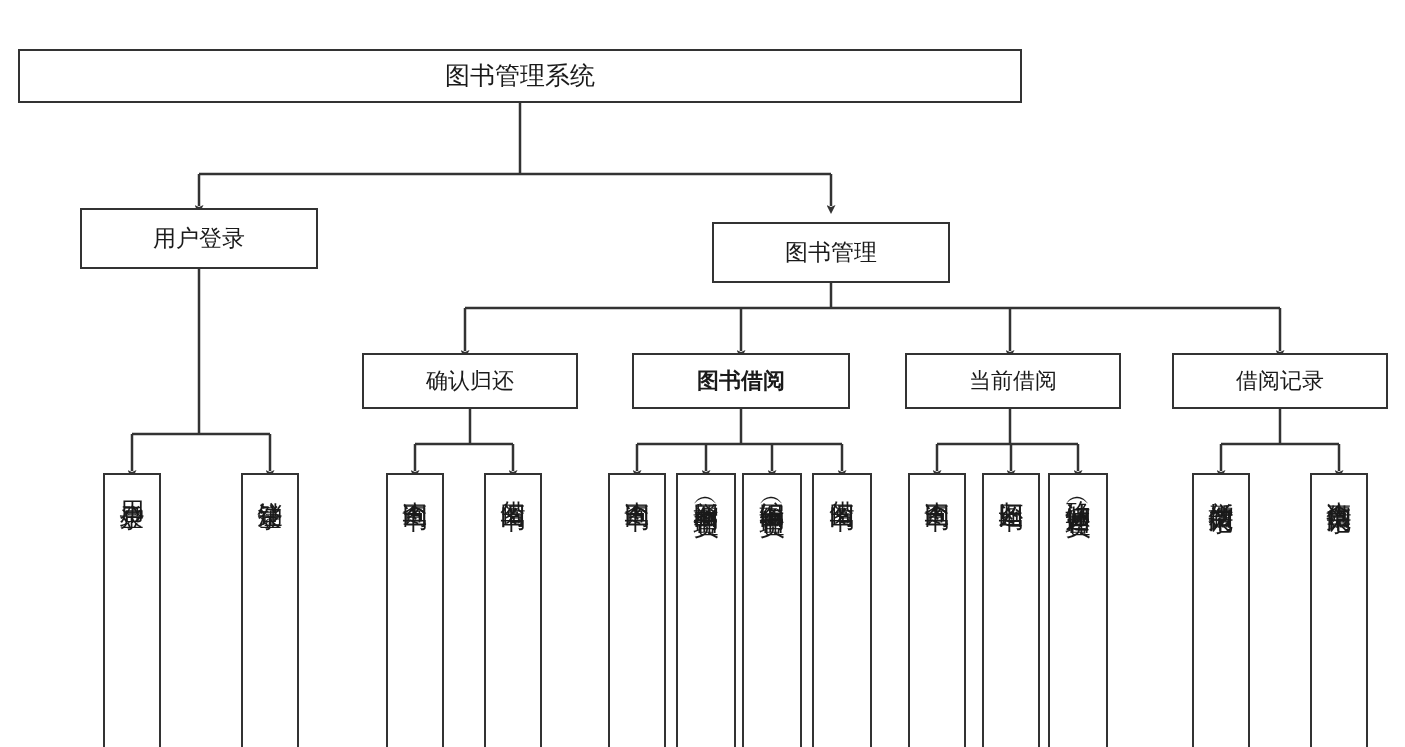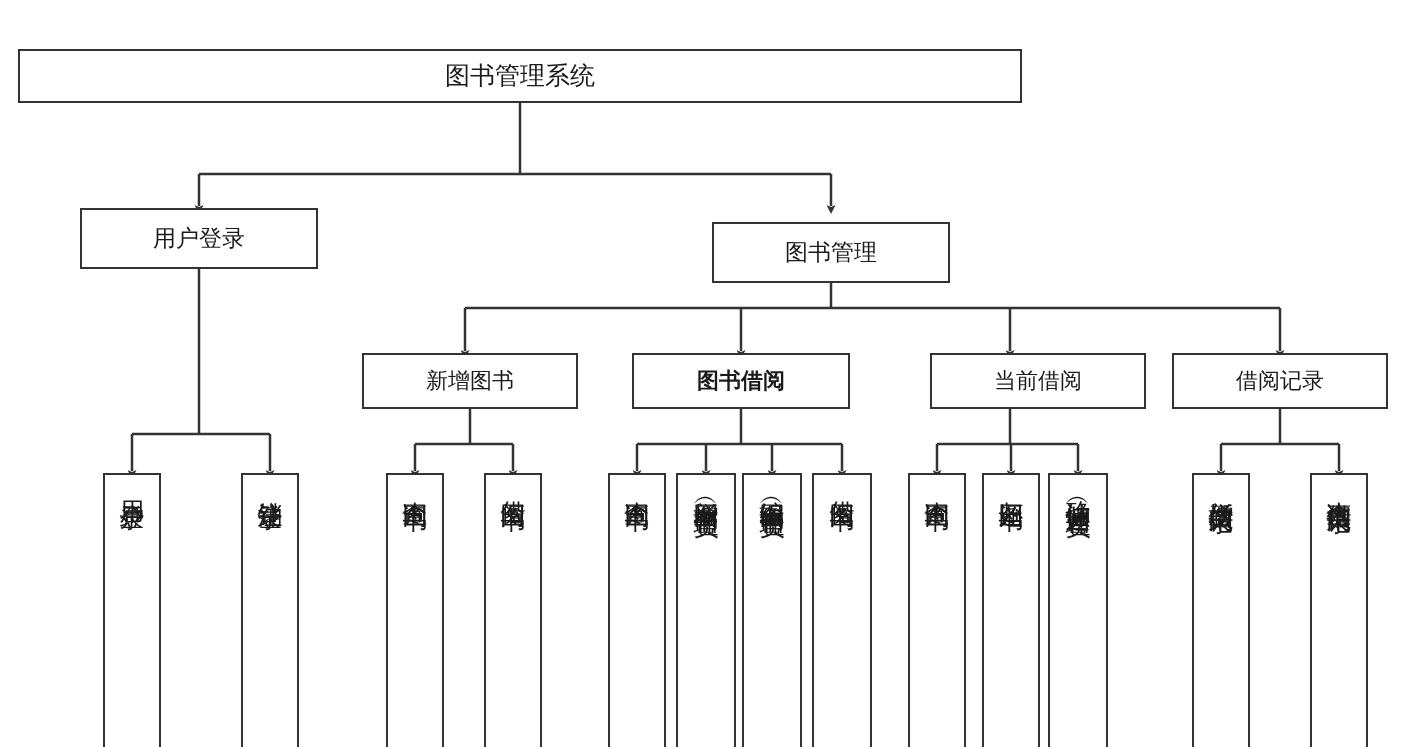--- a/index.html
+++ b/index.html
@@ -117,26 +117,26 @@
       <div class="node root" style="left: 18px; top: 13px; width: 1004px; height: 54px;">
         <span class="label">图书管理系统</span>
       </div>
       <div class="node level1" style="left: 80px; top: 172px; width: 238px; height: 61px;">
         <span class="label">用户登录</span>
       </div>
       <div class="node level1" style="left: 712px; top: 186px; width: 238px; height: 61px;">
         <span class="label">图书管理</span>
       </div>
       <div class="node level2" style="left: 362px; top: 317px; width: 216px; height: 56px;">
-        <span class="label">新增图书</span>
+        <span class="label">确认归还</span>
       </div>
       <div class="node level2" style="left: 632px; top: 317px; width: 218px; height: 56px; font-weight: bold;">
         <span class="label">图书借阅</span>
       </div>
-      <div class="node level2" style="left: 930px; top: 317px; width: 216px; height: 56px;">
+      <div class="node level2" style="left: 905px; top: 317px; width: 216px; height: 56px;">
         <span class="label">当前借阅</span>
       </div>
       <div class="node level2" style="left: 1172px; top: 317px; width: 216px; height: 56px;">
         <span class="label">借阅记录</span>
       </div>
       <div class="node leaf" style="left: 103px; top: 437px; width: 58px; height: 297px;">
         <span class="label">用户登录</span>
       </div>
       <div class="node leaf" style="left: 241px; top: 437px; width: 58px; height: 297px;">
         <span class="label">注销登录</span>

